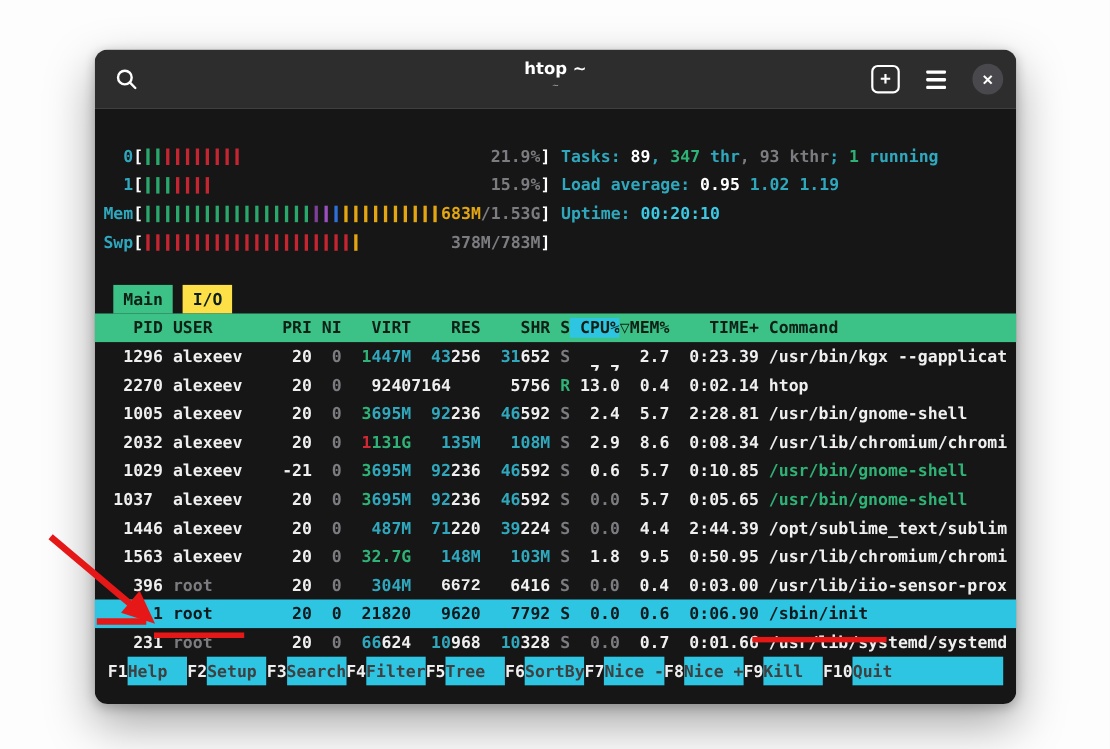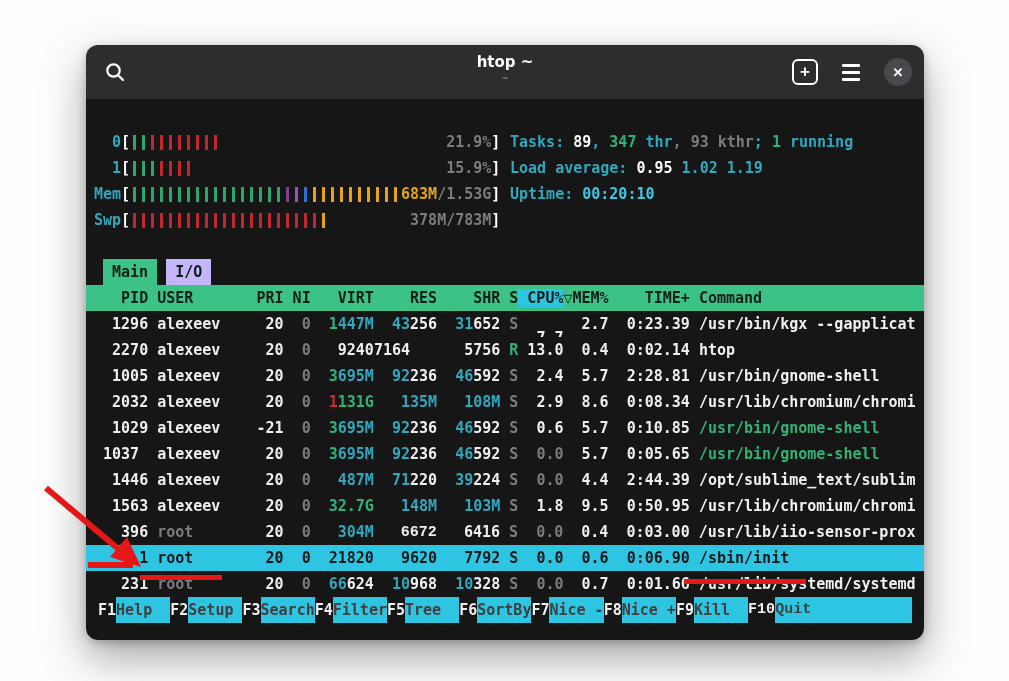--- a/index.html
+++ b/index.html
@@ -44,33 +44,33 @@
   .bar-green{color:#2aa86c}.bar-red{color:#c42530}.bar-yellow{color:#e3a512}
   .bar-purple{color:#7e3f98}.bar-violet{color:#9c4fc0}.bar-blue{color:#2f6fd8}
   .mval{white-space:pre;}
   .infocol{margin-left:9px;}
   .iline{height:26px;display:flex;align-items:center;}
   .spacer{height:26px;}
 
   .tabsline{height:26px;display:flex;align-items:flex-end;padding:0 8px;}
   .tab{padding:0 9px;height:26px;line-height:26px;color:#0d2016;margin-left:9px;white-space:pre;}
   .tab-green{background:#3cc287;}
-  .tab-blue{background:#c4b5fd;}
+  .tab-blue{background:#fde047;}
 
   .row{height:26px;display:flex;align-items:center;padding:0 8px;overflow:hidden;}
   .row.thead{background:#3cc287;}
   .cell{display:inline-block;white-space:pre;overflow:hidden;flex:0 0 auto;}
   .cell.grow{flex:1 1 auto;}
   .cell.sorted{background:#2ec5e2;}
   .row.hl{background:#2ec5e2;}
   .row.hl .seg{color:#10191c !important;}
 
   .fbar{height:26px;display:flex;align-items:center;padding:0 12px;}
   .fkwrap{display:flex;height:26px;line-height:26px;}
-  .fkwrap.grow{flex:1 1 auto;font-family:Liberation Mono, monospace;}
+  .fkwrap.grow{flex:1 1 auto;}
   .fk{white-space:pre;color:#efefef;}
   .fl{white-space:pre;background:#2ec5e2;color:#404040;width:6ch;overflow:hidden;}
   .fkwrap.grow .fl{flex:1 1 auto;width:auto;min-width:6ch;}
 
   .overlay{position:absolute;left:0;top:0;z-index:6;pointer-events:none;}
 </style>
 </head>
 <body>
 
 <div class="stage">

